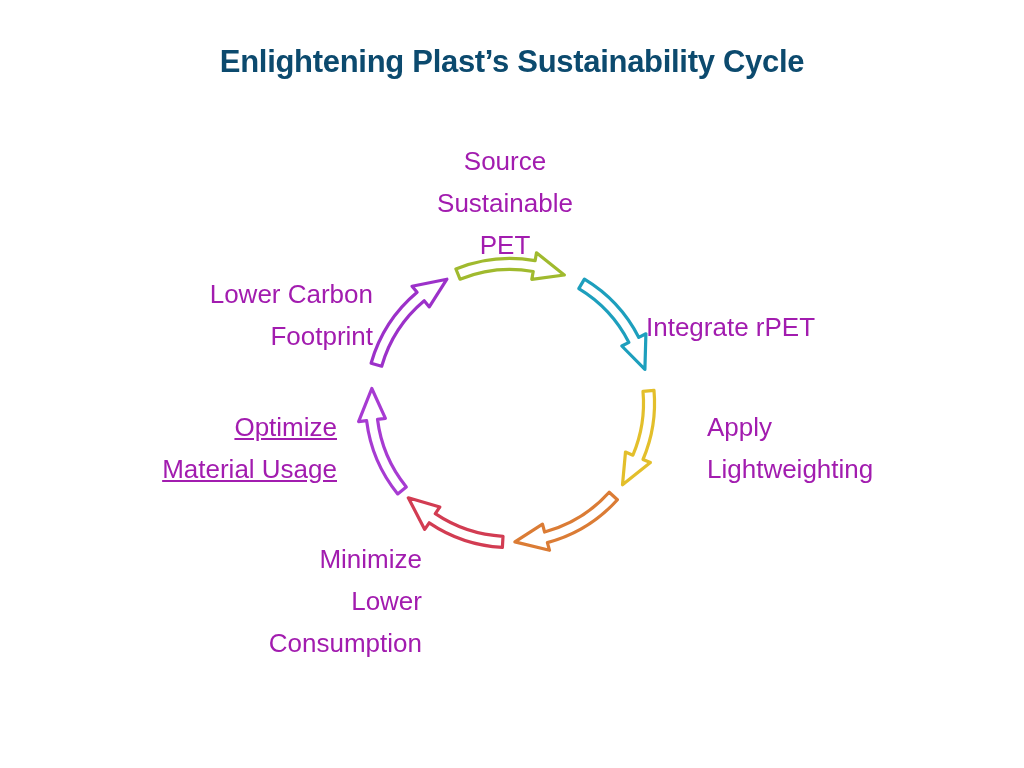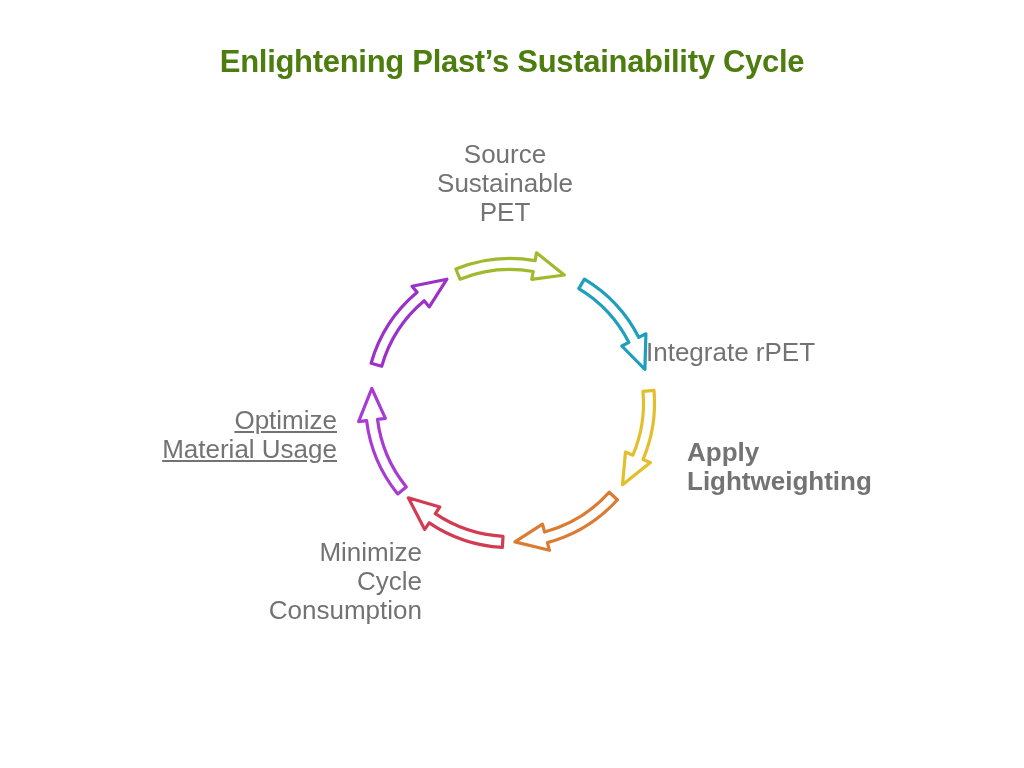--- a/index.html
+++ b/index.html
@@ -11,31 +11,31 @@
     overflow: hidden;
   }
   .stage { position: absolute; inset: 0; width: 1024px; height: 768px; }
   .title {
     position: absolute;
     left: 0; right: 0; top: 44px;
     text-align: center;
     font-size: 31px;
     font-weight: 700;
     letter-spacing: -0.3px;
-    color: #4d7c0f;
+    color: #0c4a6e;
   }
   .step-label {
     position: absolute;
     font-size: 26px;
-    line-height: 29px;
-    color: #737373;
+    line-height: 42px;
+    color: #a21caf;
     white-space: pre-line;
   }
   .align-c { text-align: center; }
-  .align-l { text-align: left; margin-top: 32px; }
+  .align-l { text-align: left; }
   .align-r { text-align: right; }
   svg.arrows { position: absolute; left: 0; top: 0; }
 </style>
 </head>
 <body>
 
 <div class="stage">
 
   <div class="title">Enlightening Plast’s Sustainability Cycle</div>
 
@@ -48,25 +48,27 @@
       <path d="M 397.7 493.9 A 144.5 144.5 0 0 1 366.6 420.6 L 358.6 421.6 L 371.8 388.5 L 385.4 418.3 L 377.5 419.3 A 133.5 133.5 0 0 0 406.3 487 Z" fill="#ffffff" stroke="#a73bd2" stroke-width="3.2" stroke-linejoin="round"></path>
       <path d="M 371.1 363.2 A 144.5 144.5 0 0 1 417.1 292.3 L 412 286.2 L 446.9 279.2 L 429.3 306.9 L 424.2 300.7 A 133.5 133.5 0 0 0 381.7 366.2 Z" fill="#ffffff" stroke="#9c31c9" stroke-width="3.2" stroke-linejoin="round"></path>
     </svg>
 
   <div class="step-label align-c" style="left: 355px; top: 140px; width: 300px;">Source
 Sustainable
 PET</div>
 
   <div class="step-label align-l" style="left: 646px; top: 306px;">Integrate rPET</div>
 
-  <div class="step-label align-l" style="left: 687px; top: 406px; font-weight: bold;">Apply
+  <div class="step-label align-l" style="left: 707px; top: 406px;">Apply
 Lightweighting</div>
 
 
   <div class="step-label align-r" style="right: 602px; top: 538px;">Minimize
-Cycle
+Lower
 Consumption</div>
 
   <div class="step-label align-r" style="right: 687px; top: 406px; text-decoration: underline;">Optimize
 Material Usage</div>
 
+  <div class="step-label align-r" style="right: 651px; top: 273px;">Lower Carbon
+Footprint</div>
 
 </div>
 
 </body></html>

